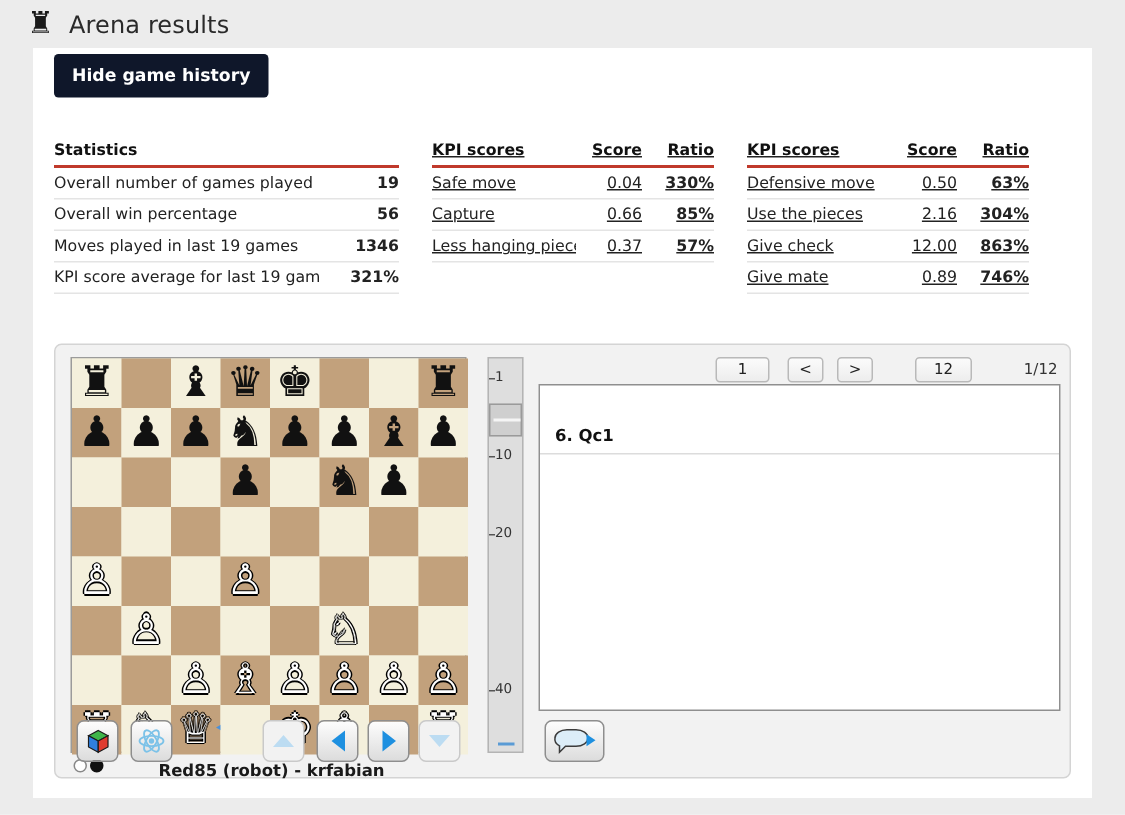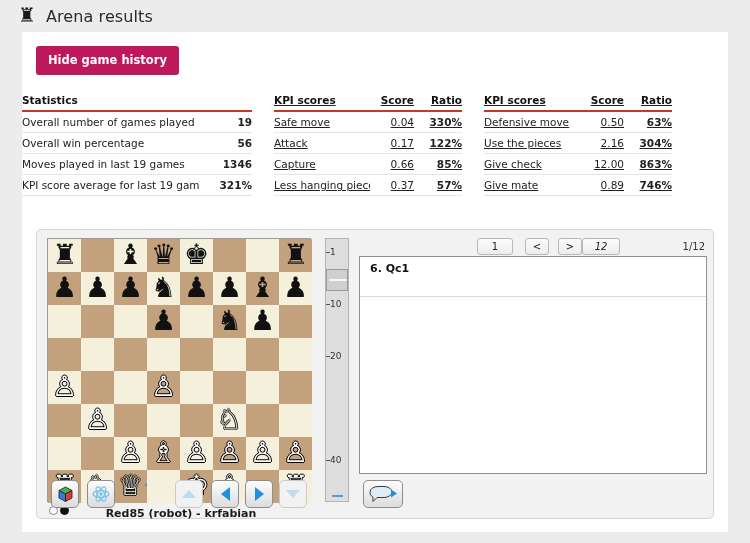--- a/index.html
+++ b/index.html
@@ -36,22 +36,22 @@
   #content-card {
     position: absolute;
     left: 22px; top: 32px;
     width: 706px; height: 500px;
     background: #ffffff;
   }
 
   
   #hide-history-button {
     position: absolute;
-    left: 14px; top: 14px;
-    background: #be185d;
+    left: 14px; top: 4px;
+    background: #0f172a;
     color: #fff;
     border: none;
     border-radius: 3px;
     padding: 7px 12px 8px 12px;
     font-size: 11.5px;
     font-weight: bold;
     font-family: inherit;
     cursor: pointer;
   }
 
@@ -79,21 +79,21 @@
     display: flex;
     border-bottom: 1px solid #e4e4e4;
     padding: 4px 0 4px 0;
     align-items: center;
   }
   .cell-label { flex: 1; white-space: nowrap; overflow: hidden; }
   .cell-score { text-align: right; }
   .cell-ratio { text-align: right; font-weight: bold; }
 
   
-  #table-statistics { width: 230px; margin-left: 0; }
+  #table-statistics { width: 230px; margin-left: 14px; }
   #table-statistics .cell-ratio { width: 52px; }
   
   #table-kpi-1, #table-kpi-2 { width: 188px; text-decoration: underline; }
   #table-kpi-1 { margin-left: 22px; }
   #table-kpi-2 { margin-left: 22px; }
   .kpi .cell-score { width: 44px; }
   .kpi .cell-ratio { width: 48px; }
 
   
   #game-panel {
@@ -236,42 +236,43 @@
     color: #222;
     height: 17px;
     min-width: 24px;
     padding: 0 6px;
     cursor: pointer;
     line-height: 15px;
   }
   #nav-first { margin-left: 118px; min-width: 36px; }
   #nav-prev  { margin-left: 12px; }
   #nav-next  { margin-left: 9px; }
-  #nav-last  { margin-left: 0; min-width: 38px; font-style: italic; }
+  #nav-last  { margin-left: 28px; min-width: 38px; }
   #nav-counter {
     margin-left: auto;
     font-size: 10px;
     color: #333;
     padding-right: 2px;
   }
 
   #move-list {
     position: absolute;
     left: 322px; top: 26px;
     width: 348px; height: 218px;
     background: #ffffff;
     border: 1px solid #8f8f8f;
     overflow: hidden;
   }
   #move-list .move-entry {
     font-size: 11px;
     font-weight: bold;
     color: #111;
-    padding: 5px 0 21px 10px;
+    padding: 5px 0 5px 10px;
     border-bottom: 1px solid #dcdcdc;
+    margin-top: 22px;
   }
 
   
   #toolbar {
     position: absolute;
     left: 10px; top: 250px;
     width: 660px; height: 32px;
   }
   .tool-btn {
     position: absolute;
@@ -346,25 +347,20 @@
         <span class="cell-score">Score</span>
         <span class="cell-ratio">Ratio</span>
       </div>
       <div class="rule"></div>
       <div class="row">
         <span class="cell-label">Safe move</span>
         <span class="cell-score">0.04</span>
         <span class="cell-ratio">330%</span>
       </div>
       <div class="row">
-        <span class="cell-label">Attack</span>
-        <span class="cell-score">0.17</span>
-        <span class="cell-ratio">122%</span>
-      </div>
-      <div class="row">
         <span class="cell-label">Capture</span>
         <span class="cell-score">0.66</span>
         <span class="cell-ratio">85%</span>
       </div>
       <div class="row">
         <span class="cell-label">Less hanging pieces</span>
         <span class="cell-score">0.37</span>
         <span class="cell-ratio">57%</span>
       </div>
     </div>

